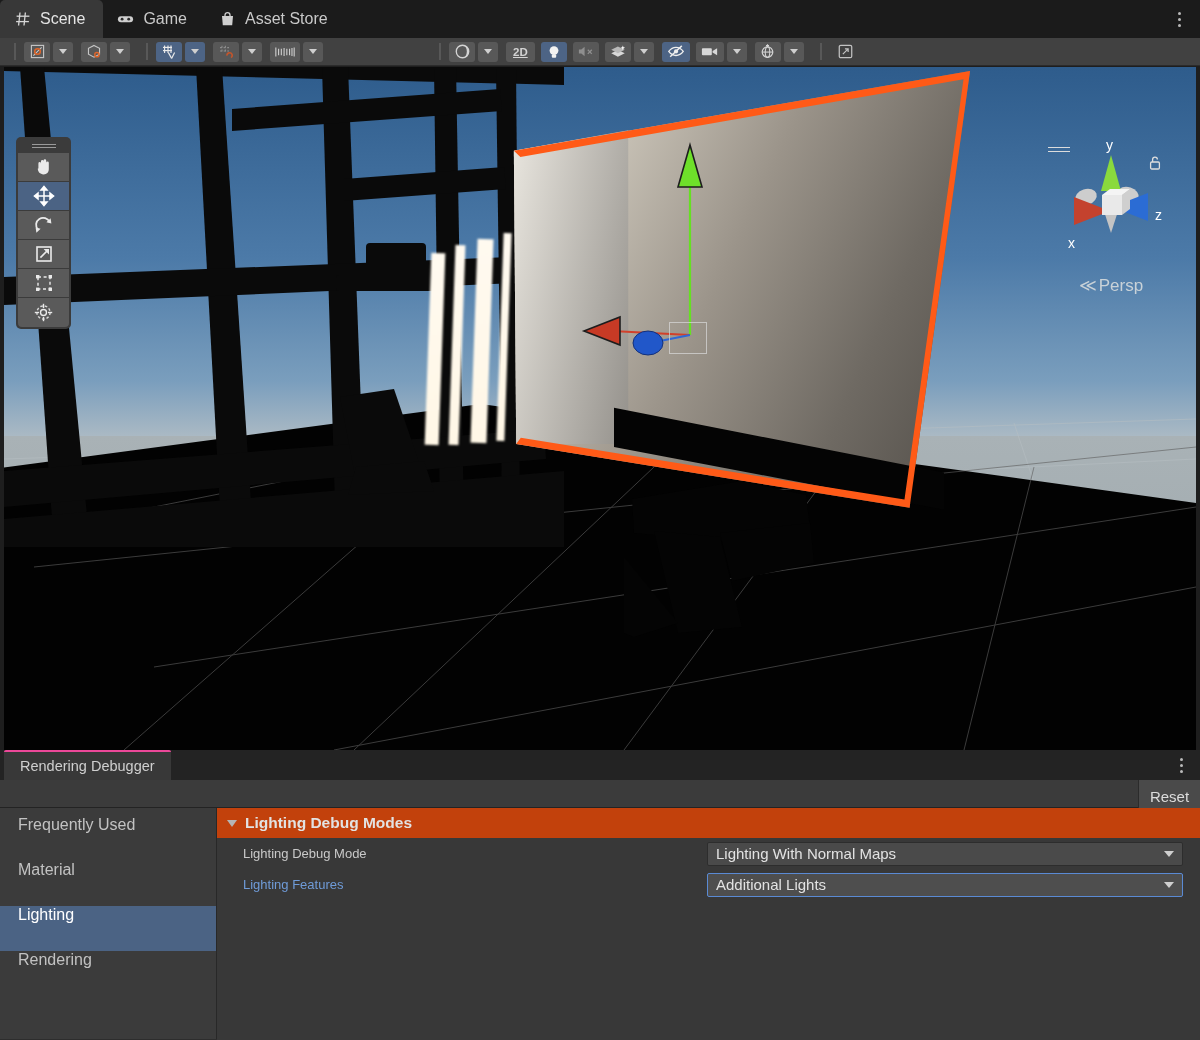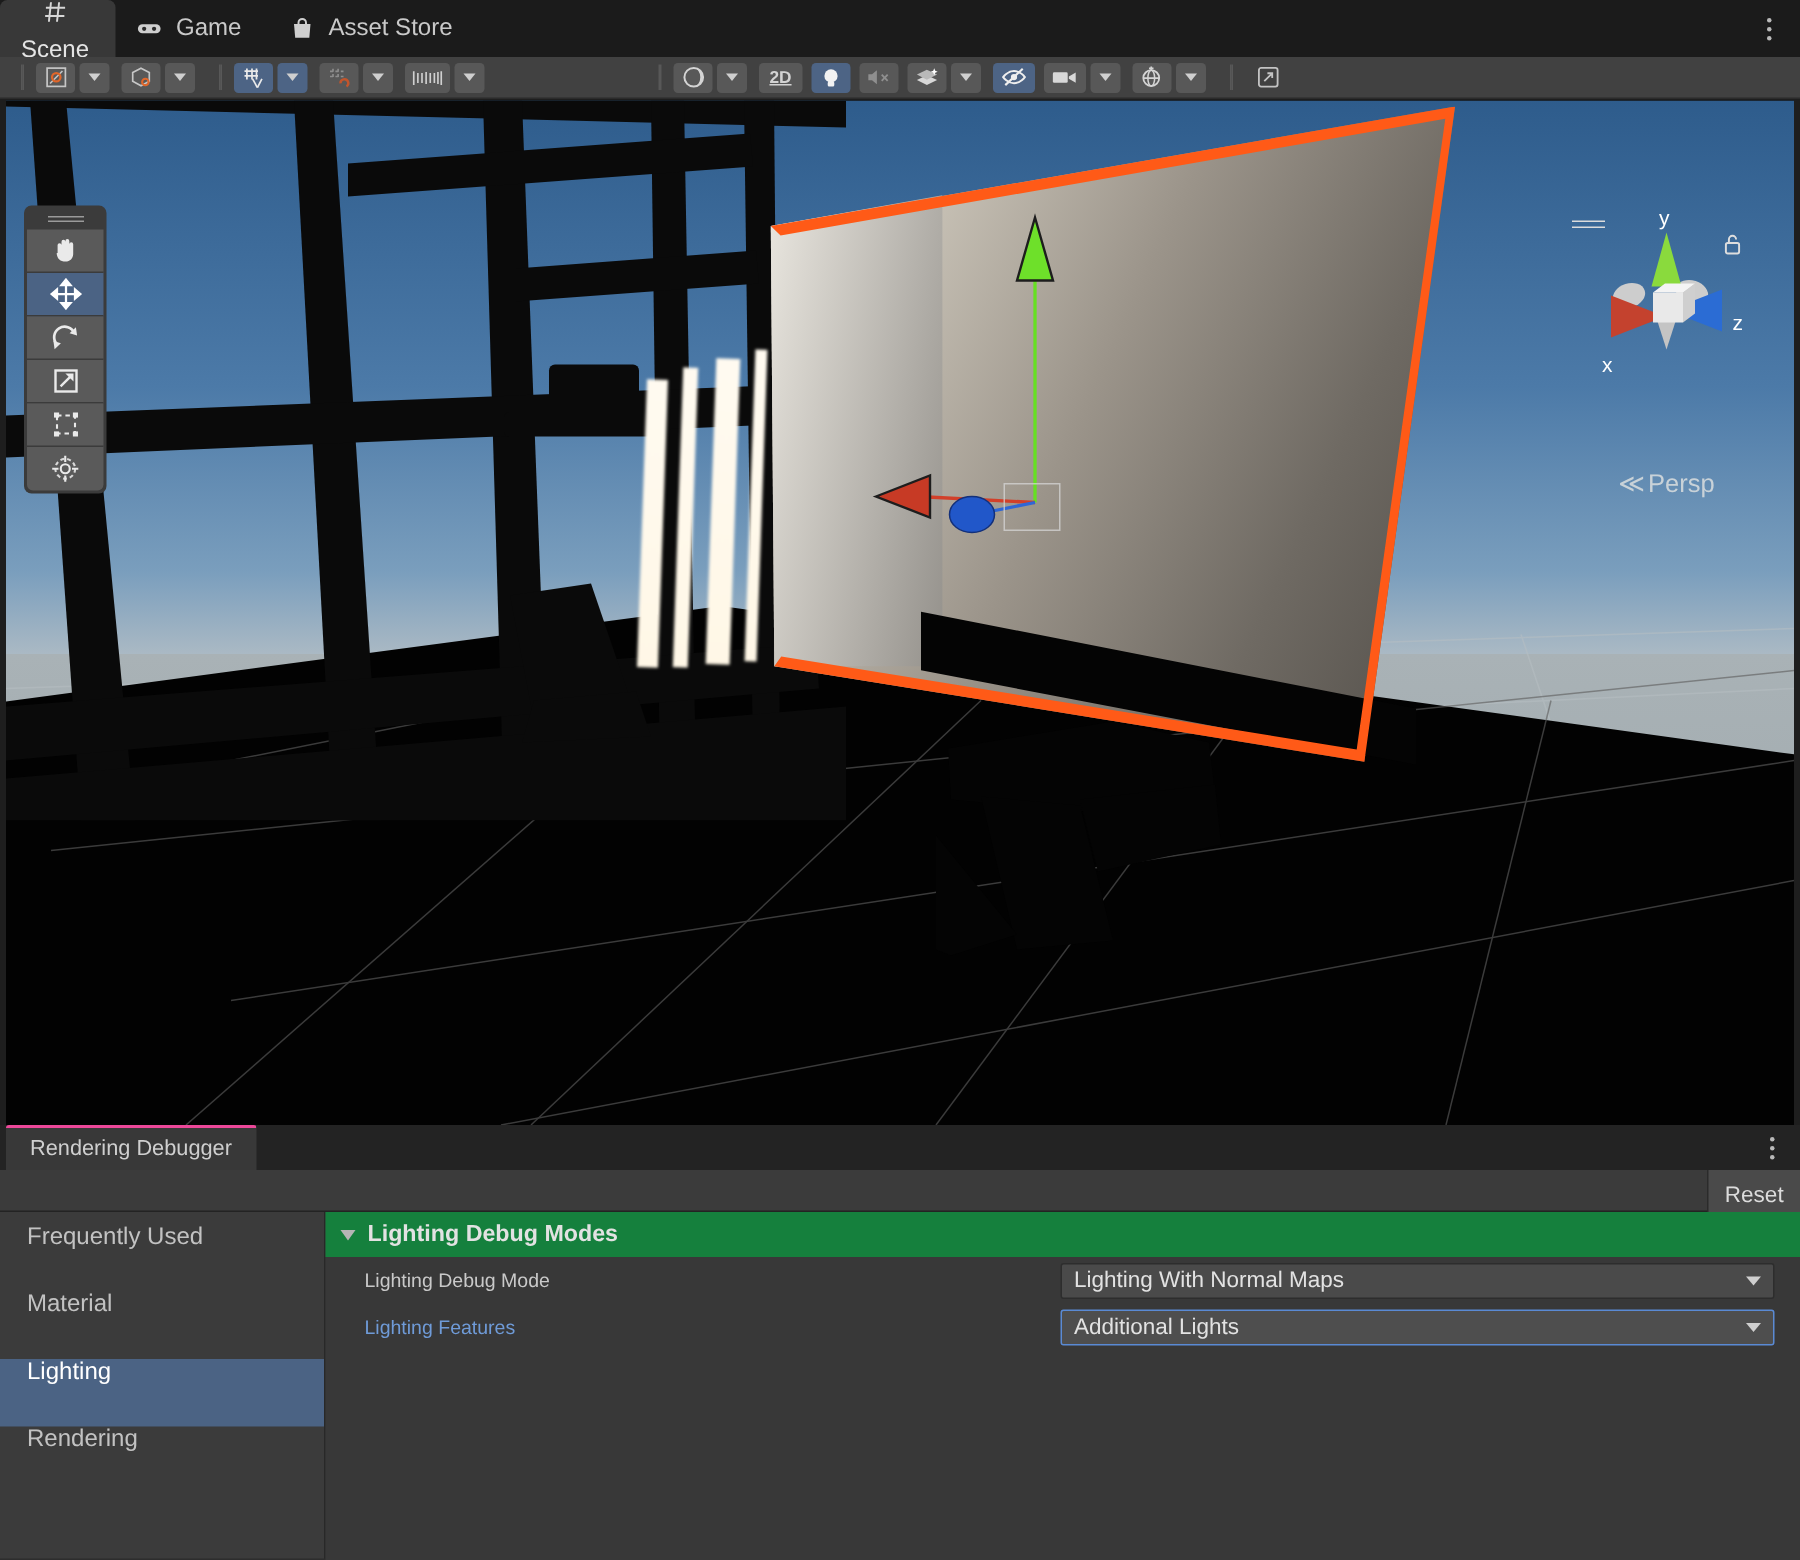--- a/index.html
+++ b/index.html
@@ -18,21 +18,21 @@
     background:#1b1b1b;
     display:flex; align-items:flex-end;
   }
   .tab {
     height:38px; display:flex; align-items:center; gap:9px;
     padding:0 18px 0 14px;
     font-size:16px; color:#c9c9c9;
     border-top-left-radius:5px; border-top-right-radius:5px;
     white-space:nowrap;
   }
-  .tab.active { background:#383838; color:#e4e4e4;flex-direction:column; }
+  .tab.active { background:#383838; color:#e4e4e4; }
   .tab .ticon { display:inline-flex; width:17px; height:17px; align-items:center; justify-content:center; }
   .dots-v {
     position:absolute; right:14px; top:9px; width:14px; height:20px;
     display:flex; flex-direction:column; align-items:center; justify-content:center; gap:3px;
   }
   .dots-v i { width:3px; height:3px; border-radius:50%; background:#b9b9b9; display:block; }
 
   
   .toolbar {
     position:absolute; left:0; top:38px; width:1200px; height:28px;
@@ -133,21 +133,21 @@
   .tool:first-of-type { border-radius:4px 4px 0 0; }
   .tool:last-child { border-radius:0 0 4px 4px; border-bottom:none; }
   .tool.sel { background:#4b6384; }
 
   
   .axisgz { position:absolute; right:10px; top:72px; width:150px; height:160px; }
   .agz-hamb { position:absolute; left:12px; top:8px; }
   .agz-hamb i { display:block; width:22px; height:1px; background:#dcdcdc; margin-bottom:3px; }
   .lock { position:absolute; right:24px; top:16px; }
   .persp { position:absolute; left:0; top:136px; width:150px; text-align:center;
-           font-size:17px; color:#c9d2d8;margin-top:37px; }
+           font-size:17px; color:#c9d2d8; }
   .persp .lt { margin-right:2px; }
   .axlabel { position:absolute; font-size:14px; color:#fff; }
 
   
   .rd { position:absolute; left:0; top:750px; width:1200px; height:290px; background:#282828; }
   .rd-tabrow { position:relative; height:30px; background:#232323; }
   .rd-tab {
     position:absolute; left:4px; top:0; height:30px; padding:0 16px;
     background:#383838; border-top:2px solid #ec4899;
     display:flex; align-items:center; font-size:14.5px; color:#cfcfcf;
@@ -169,21 +169,21 @@
     border-right:1px solid #282828;
     display:flex; flex-direction:column;
   }
   .rd-side-item {
     height:45px; display:flex; align-items:flex-start; padding-left:18px;
     font-size:16px; color:#c2c2c2;
   }
   .rd-side-item.sel { background:#4b6384; color:#fff; }
   .rd-main { flex:1; background:#383838; position:relative; }
   .rd-section-hdr {
-    height:30px; background:#15803d; display:flex; align-items:center; gap:8px;
+    height:30px; background:#c2410c; display:flex; align-items:center; gap:8px;
     padding-left:10px; font-size:15.5px; font-weight:bold; color:#e2e2e2;
   }
   .tri { width:0;height:0;border-left:5.5px solid transparent;border-right:5.5px solid transparent;border-top:7px solid #b5b5b5; }
   .rd-row { height:31px; display:flex; align-items:center; padding-left:26px; position:relative; }
   .rd-label { font-size:13px; color:#c9c9c9; }
   .rd-label.hl { color:#6f9bd8; }
   .rd-dd {
     position:absolute; left:490px; width:476px; height:24px;
     background:#4a4a4a; border:1px solid #2d2d2d; border-radius:2px;
     display:flex; align-items:center; padding:0 8px;

